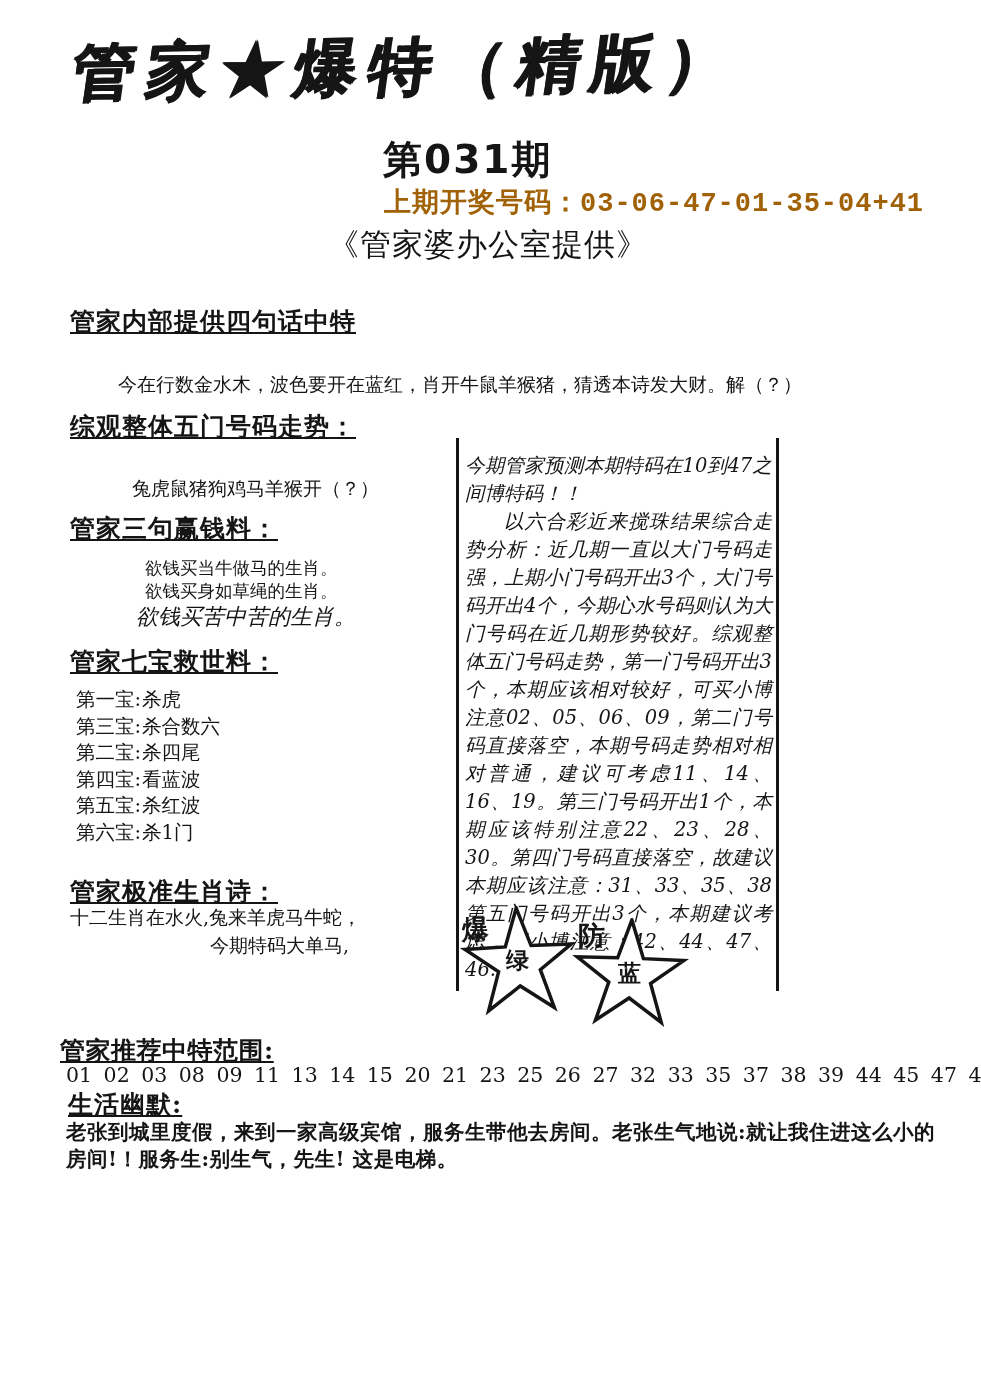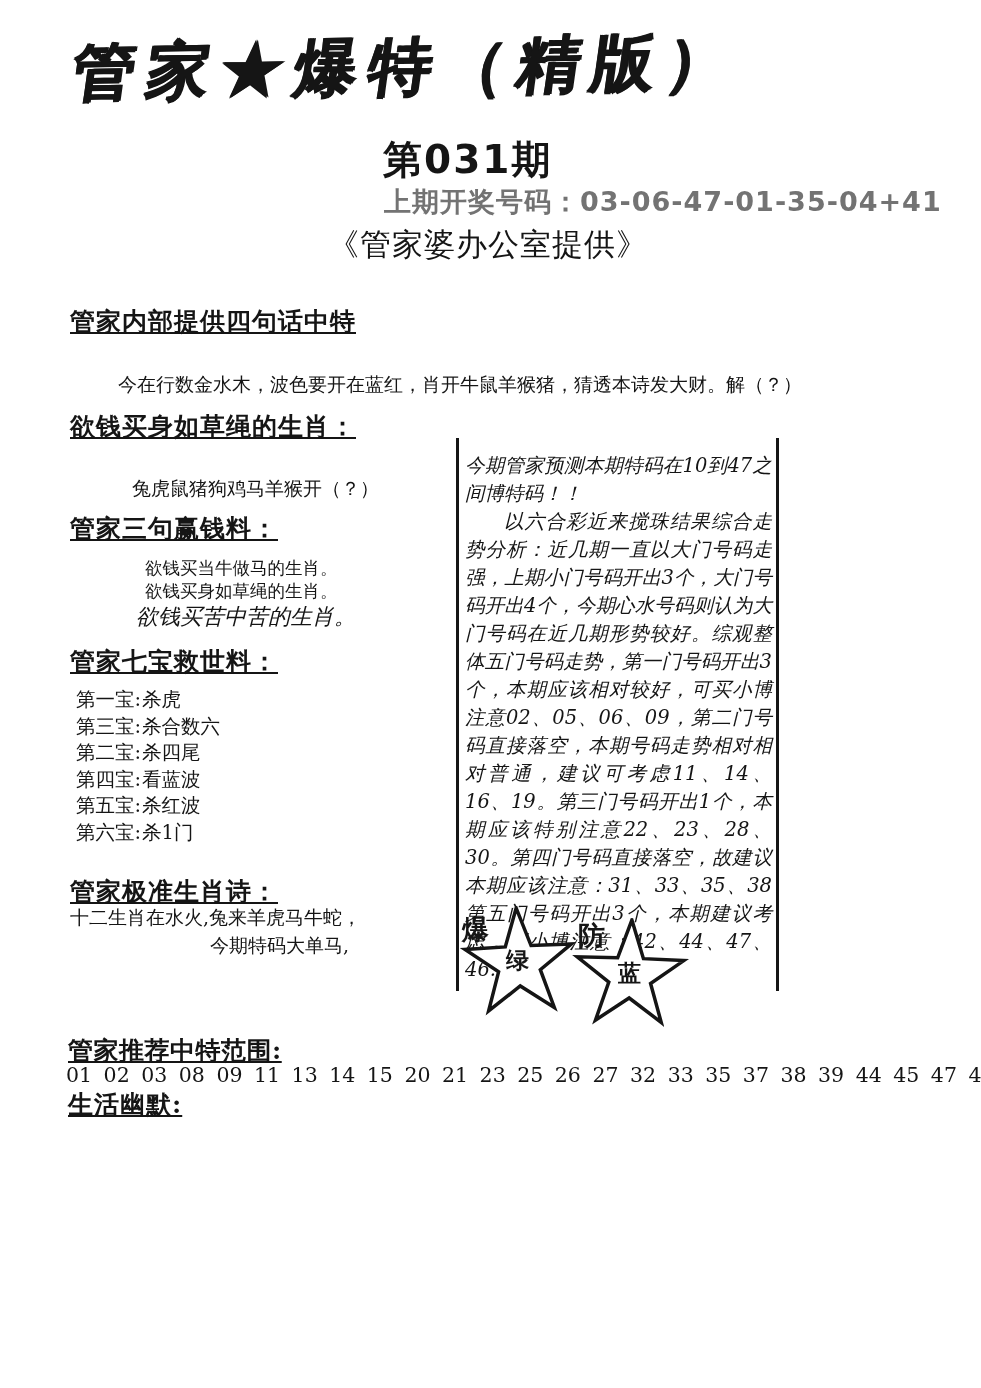--- a/index.html
+++ b/index.html
@@ -37,21 +37,21 @@
   .h4{left:70px;top:645px;}
   .treasures{left:76px;top:686px;white-space:normal;}
   .t-row{display:flex;height:26.6px;align-items:flex-start;font-size:19.5px;}
   .t-label{width:66px;flex:0 0 66px;}
   .t-value{white-space:nowrap;}
   .h5{left:70px;top:875px;}
   .zp0{left:70px;top:905px;font-size:19px;}
   .zp1{left:210px;top:933px;font-size:19px;}
   .zp2{left:50px;top:962px;font-size:19px;}
   .zp3{left:55px;top:990px;font-size:19px;}
-  .h6{left:68px;top:1034px;letter-spacing:0.5px;}
+  .h6{left:60px;top:1034px;letter-spacing:0.5px;}
   .numbers{left:66px;top:1063px;font-size:20.5px;word-spacing:5px;}
   .h7{left:68px;top:1088px;}
   .joke{left:66px;top:1119px;width:874px;white-space:normal;
     font-size:20.5px;font-weight:bold;line-height:27px;letter-spacing:0.5px;}
 
   
   .vbar{position:absolute;width:3px;height:553px;top:438px;background:#151515;}
   .vbar-left{left:456px;}
   .vbar-right{left:776px;}
   .panel-text{left:465px;top:452px;width:307px;white-space:normal;
@@ -69,27 +69,27 @@
   .word1{left:506px;top:945px;}
   .word2{left:618px;top:958px;}
 </style>
 </head>
 <body>
 
 <div class="page">
 
   <div class="abs main-title">管家★爆特（精版）</div>
   <div class="abs issue">第031期</div>
-  <div class="abs last-draw" style="color:#737373;">上期开奖号码：03-06-47-01-35-04+41</div>
+  <div class="abs last-draw" style="color:#a16207;font-family:Liberation Mono, monospace;">上期开奖号码：03-06-47-01-35-04+41</div>
   <div class="abs provider">《管家婆办公室提供》</div>
 
   <div class="abs sec-head h1">管家内部提供四句话中特</div>
   <div class="abs poem1">今在行数金水木，波色要开在蓝红，肖开牛鼠羊猴猪，猜透本诗发大财。解（？）</div>
 
-  <div class="abs sec-head h2">欲钱买身如草绳的生肖：</div>
+  <div class="abs sec-head h2">综观整体五门号码走势：</div>
   <div class="abs nine">兔虎鼠猪狗鸡马羊猴开（？）</div>
 
   <div class="abs sec-head h3">管家三句赢钱料：</div>
   <div class="abs tip0">欲钱买当牛做马的生肖。</div>
   <div class="abs tip1">欲钱买身如草绳的生肖。</div>
   <div class="abs tip2">欲钱买苦中苦的生肖。</div>
 
   <div class="abs sec-head h4">管家七宝救世料：</div>
   <div class="abs treasures">
     <div class="t-row">
@@ -119,20 +119,21 @@
   </div>
 
   <div class="abs sec-head h5">管家极准生肖诗：</div>
   <div class="abs zp0">十二生肖在水火,兔来羊虎马牛蛇，</div>
   <div class="abs zp1">今期特码大单马,</div>
 
   <div class="abs sec-head h6">管家推荐中特范围:</div>
   <div class="abs numbers">01 02 03 08 09 11 13 14 15 20 21 23 25 26 27 32 33 35 37 38 39 44 45 47 49</div>
 
   <div class="abs sec-head h7">生活幽默:</div>
+  <div class="abs joke">老张到城里度假，来到一家高级宾馆，服务生带他去房间。老张生气地说:就让我住进这么小的房间!！服务生:别生气，先生! 这是电梯。</div>
 
   <div class="vbar vbar-left"></div>
   <div class="vbar vbar-right"></div>
   <div class="abs panel-text">
     <p class="p1">今期管家预测本期特码在10到47之间博特码！！</p>
     <p class="p2">以六合彩近来搅珠结果综合走势分析：近几期一直以大门号码走强，上期小门号码开出3个，大门号码开出4个，今期心水号码则认为大门号码在近几期形势较好。综观整体五门号码走势，第一门号码开出3个，本期应该相对较好，可买小博注意02、05、06、09，第二门号码直接落空，本期号码走势相对相对普通，建议可考虑11、14、16、19。第三门号码开出1个，本期应该特别注意22、23、28、30。第四门号码直接落空，故建议本期应该注意：31、33、35、38第五门号码开出3个，本期建议考虑，可小博注意：42、44、47、46.</p>
   </div>
 
   <svg class="star-svg star1" viewBox="0 0 120 112">
     <polygon class="star-outline" points="60,2 72.9,40.2 113.3,40.7 80.9,64.8 92.9,103.3 60,80 27.1,103.3 39.1,64.8 6.7,40.7 47.1,40.2"></polygon>

